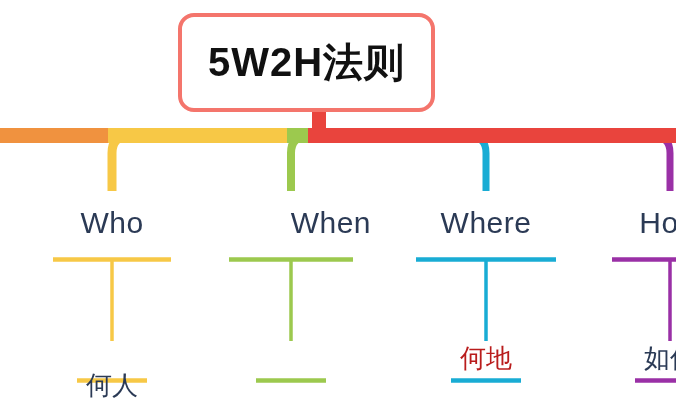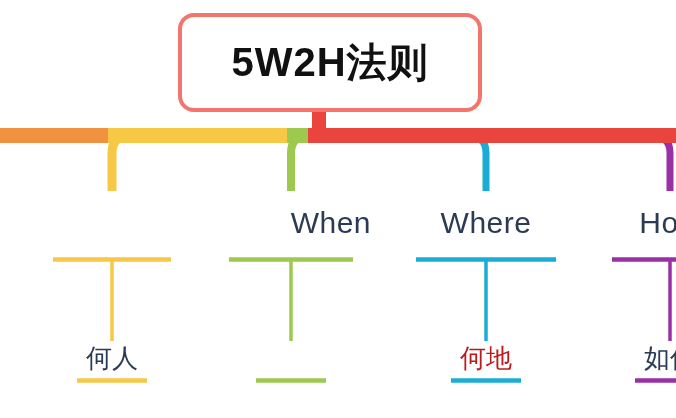--- a/index.html
+++ b/index.html
@@ -7,21 +7,21 @@
   .canvas{
     position:relative;
     width:676px;height:418px;
     overflow:hidden;
     background:#fff;
   }
   .lines{position:absolute;left:0;top:0;}
   .title-box{
     position:absolute;
     left:178px;top:13px;
-    width:304px;height:99px;
+    width:257px;height:99px;
     box-sizing:border-box;
     background:#ffffff;
     border:4px solid #f4756c;
     border-radius:16px;
     display:flex;align-items:center;justify-content:center;
     z-index:3;
     cursor:pointer;
   }
   .title-box span{
     font-size:40px;
@@ -77,21 +77,22 @@
     <line x1="77" y1="380.5" x2="147" y2="380.5" stroke-width="4.5" stroke="#f7c846"></line>
     <line x1="256" y1="380.5" x2="326" y2="380.5" stroke-width="4.5" stroke="#9cc94e"></line>
     <line x1="451" y1="380.5" x2="521" y2="380.5" stroke-width="4.5" stroke="#19acd4"></line>
     <line x1="635" y1="380.5" x2="705" y2="380.5" stroke-width="4.5" stroke="#9a30a6"></line>
   </svg>
 
   <div class="title-box" style="border-color: rgb(244, 117, 108);">
     <span style="color: rgb(17, 17, 17);">5W2H法则</span>
   </div>
 
+  <div class="lbl en pos-who" style="color: rgb(43, 58, 85);">Who</div>
   <div class="lbl en pos-when" style="color: rgb(43, 58, 85);">When</div>
   <div class="lbl en pos-where" style="color: rgb(43, 58, 85);">Where</div>
   <div class="lbl en pos-how" style="color: rgb(43, 58, 85);">How</div>
 
-  <div class="lbl zh pos-who" style="color: rgb(43, 58, 85);">何人</div>
+  <div class="lbl zh pos-who" style="color: rgb(43, 58, 85); margin-top: 27px;">何人</div>
   <div class="lbl zh pos-where" style="color: #b91c1c;">何地</div>
   <div class="lbl zh pos-how" style="color: rgb(43, 58, 85);">如何</div>
 
 </div>
 
 </body></html>

